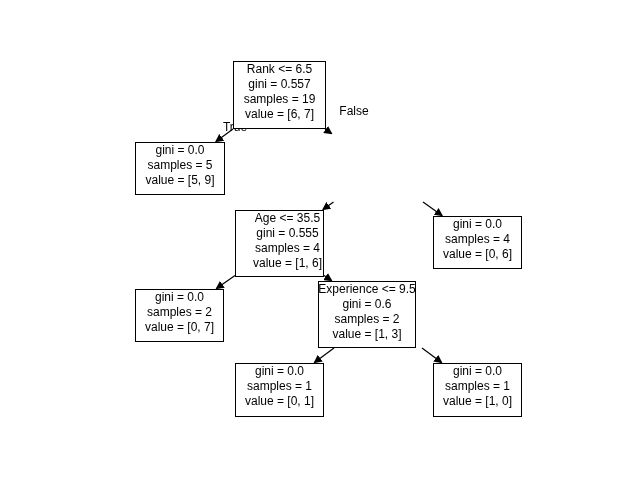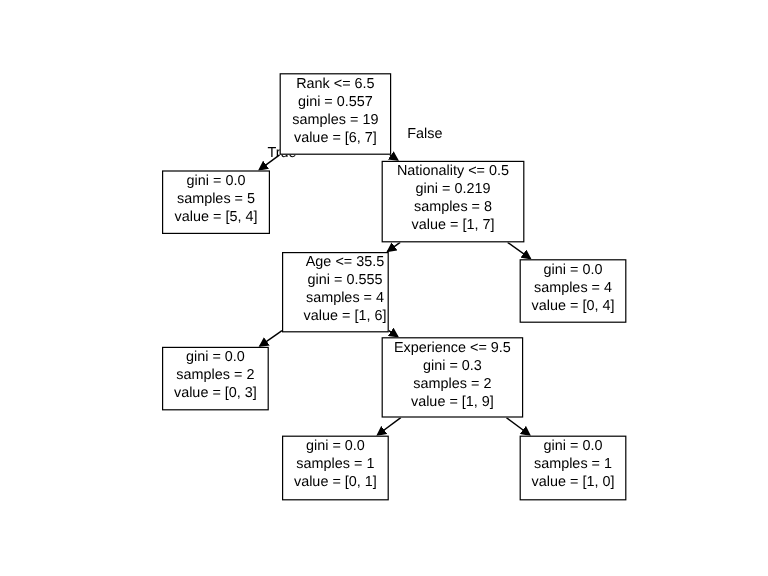--- a/index.html
+++ b/index.html
@@ -71,54 +71,48 @@
   <div class="node" style="left:233px; top:61px; width:93px; height:68px;">
     <span>Rank &lt;= 6.5</span>
     <span>gini = 0.557</span>
     <span>samples = 19</span>
     <span>value = [6, 7]</span>
   </div>
 
   <div class="node" style="left:135px; top:142px; width:90px; height:53px;">
     <span>gini = 0.0</span>
     <span>samples = 5</span>
-    <span>value = [5, 4]</span>
+    <span>value = [5, 9]</span>
   </div>
 
-  <div class="node" style="left:318px; top:134px; width:119px; height:68px;">
-    <span>Nationality &lt;= 0.5</span>
-    <span>gini = 0.219</span>
-    <span>samples = 8</span>
-    <span>value = [1, 7]</span>
-  </div>
 
   <div class="node" style="left:235px; top:210px; width:89px; height:67px;padding-left:16px;">
     <span>Age &lt;= 35.5</span>
     <span>gini = 0.555</span>
     <span>samples = 4</span>
     <span>value = [1, 6]</span>
   </div>
 
   <div class="node" style="left:433px; top:216px; width:89px; height:53px;">
     <span>gini = 0.0</span>
     <span>samples = 4</span>
-    <span>value = [0, 4]</span>
+    <span>value = [0, 6]</span>
   </div>
 
   <div class="node" style="left:135px; top:289px; width:89px; height:53px;">
     <span>gini = 0.0</span>
     <span>samples = 2</span>
-    <span>value = [0, 3]</span>
+    <span>value = [0, 7]</span>
   </div>
 
-  <div class="node" style="left:318px; top:281px; width:118px; height:67px;">
+  <div class="node" style="left:318px; top:281px; width:98px; height:67px;">
     <span>Experience &lt;= 9.5</span>
-    <span>gini = 0.3</span>
+    <span>gini = 0.6</span>
     <span>samples = 2</span>
-    <span>value = [1, 9]</span>
+    <span>value = [1, 3]</span>
   </div>
 
   <div class="node" style="left:235px; top:363px; width:89px; height:54px;">
     <span>gini = 0.0</span>
     <span>samples = 1</span>
     <span>value = [0, 1]</span>
   </div>
 
   <div class="node" style="left:433px; top:363px; width:89px; height:54px;">
     <span>gini = 0.0</span>

